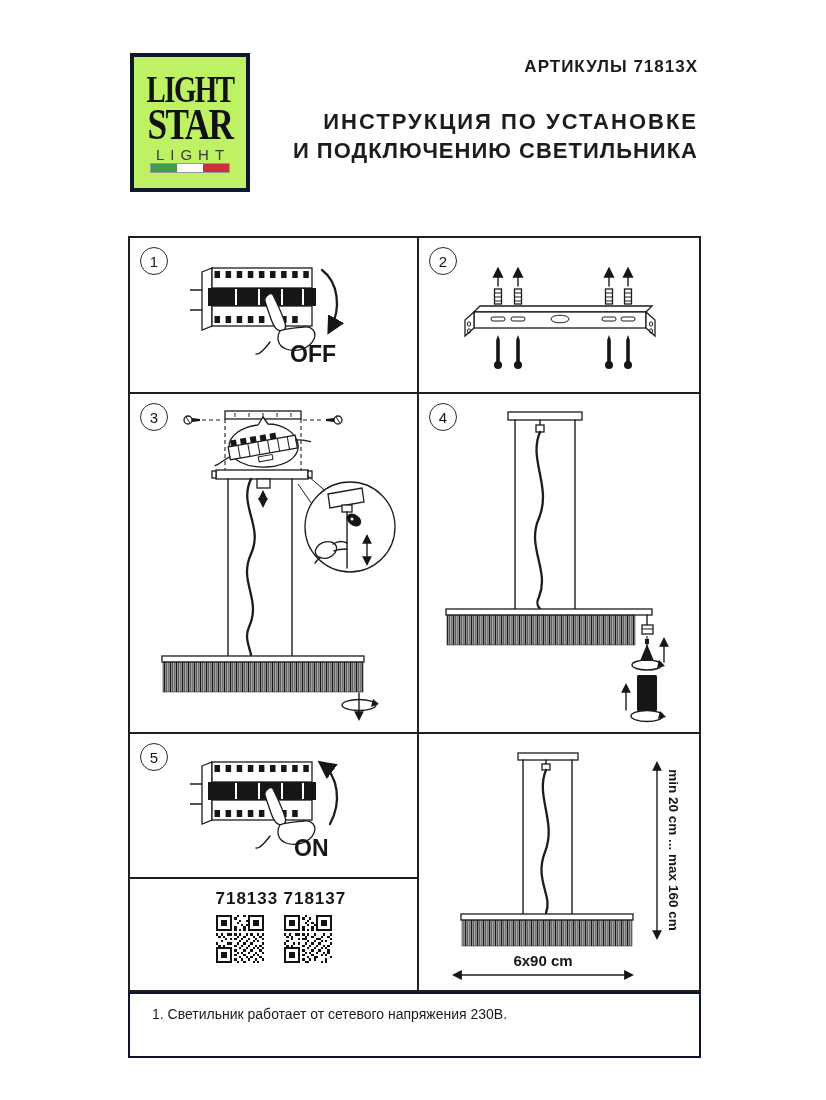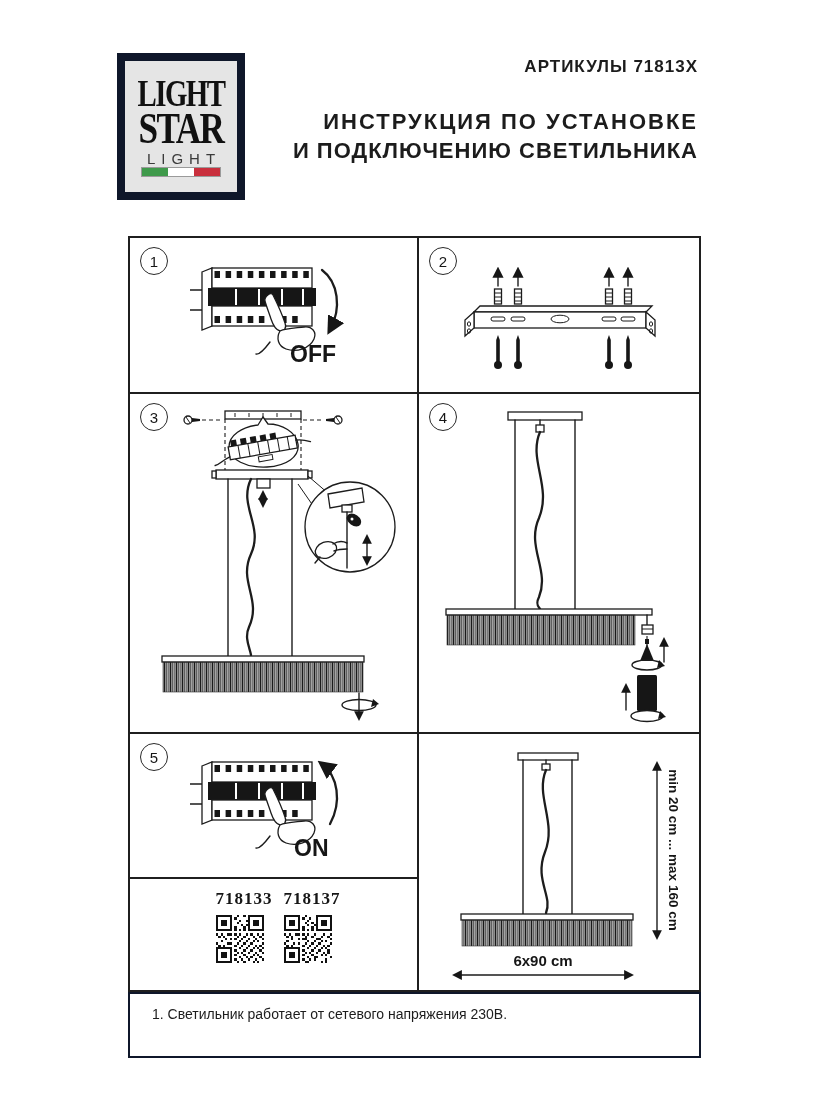--- a/index.html
+++ b/index.html
@@ -1,20 +1,20 @@
 <!DOCTYPE html>
 <html><head>
 <meta charset="utf-8">
 <style>
   html,body{margin:0;padding:0;background:#fff;}
   .page{position:relative;width:826px;height:1100px;background:#fff;overflow:hidden;
         font-family:"Liberation Sans",sans-serif;color:#161616;}
 
   
-  .logo-box{position:absolute;left:117px;top:53px;width:112px;height:131px;border:8px solid #0f172a;background:#e5e5e5;}
+  .logo-box{position:absolute;left:130px;top:53px;width:112px;height:131px;border:4px solid #0f172a;background:#bef264;}
   .logo-word1{position:absolute;left:0;right:0;top:14px;text-align:center;
               font-family:"Liberation Serif",serif;font-weight:bold;font-size:37px;line-height:1;
               letter-spacing:-2px;transform:scaleX(.78);color:#111;}
   .logo-word2{position:absolute;left:0;right:0;top:46px;text-align:center;
               font-family:"Liberation Serif",serif;font-weight:bold;font-size:44px;line-height:1;
               letter-spacing:-2px;transform:scaleX(.80);color:#111;}
   .logo-word3{position:absolute;left:0;right:0;top:89px;text-align:center;
               font-size:15px;letter-spacing:6px;text-indent:6px;color:#3a3a3a;}
   .logo-flag{position:absolute;left:16px;top:106px;width:78px;height:8px;border:1px solid #9a9a9a;display:flex;}
   .logo-flag span{flex:1;height:100%;}
@@ -31,21 +31,21 @@
   .vline{position:absolute;left:287px;top:0;width:2px;height:752px;background:#1f1f1f;}
   .hline1{position:absolute;left:0;top:154px;width:569px;height:2px;background:#1f1f1f;}
   .hline2{position:absolute;left:0;top:494px;width:569px;height:2px;background:#1f1f1f;}
   .hline3{position:absolute;left:0;top:639px;width:287px;height:2px;background:#1f1f1f;}
   .panel{position:absolute;overflow:hidden;}
   .p1{left:0;top:0;width:287px;height:154px;}
   .p2{left:289px;top:0;width:280px;height:154px;}
   .p3{left:0;top:156px;width:287px;height:338px;}
   .p4{left:289px;top:156px;width:280px;height:338px;}
   .p5{left:0;top:496px;width:287px;height:143px;}
-  .pqr{left:0;top:641px;width:287px;height:111px;font-family:Liberation Serif, serif;}
+  .pqr{left:0;top:641px;width:287px;height:111px;}
   .p6{left:289px;top:496px;width:280px;height:256px;}
   .badge{position:absolute;left:10px;top:9px;width:26px;height:26px;border:1.4px solid #2a2a2a;border-radius:50%;
          display:flex;align-items:center;justify-content:center;font-size:15px;background:#fff;z-index:2;}
 
   
   svg{position:absolute;}
   svg text{font-family:"Liberation Sans",sans-serif;fill:#161616;}
   .ln{stroke:#1c1c1c;fill:none;stroke-width:1.4;stroke-linecap:round;}
   .ln2{stroke:#1c1c1c;fill:none;stroke-width:2.3;stroke-linecap:round;}
   .fw{fill:#fff;stroke:#1c1c1c;stroke-width:1.3;}

